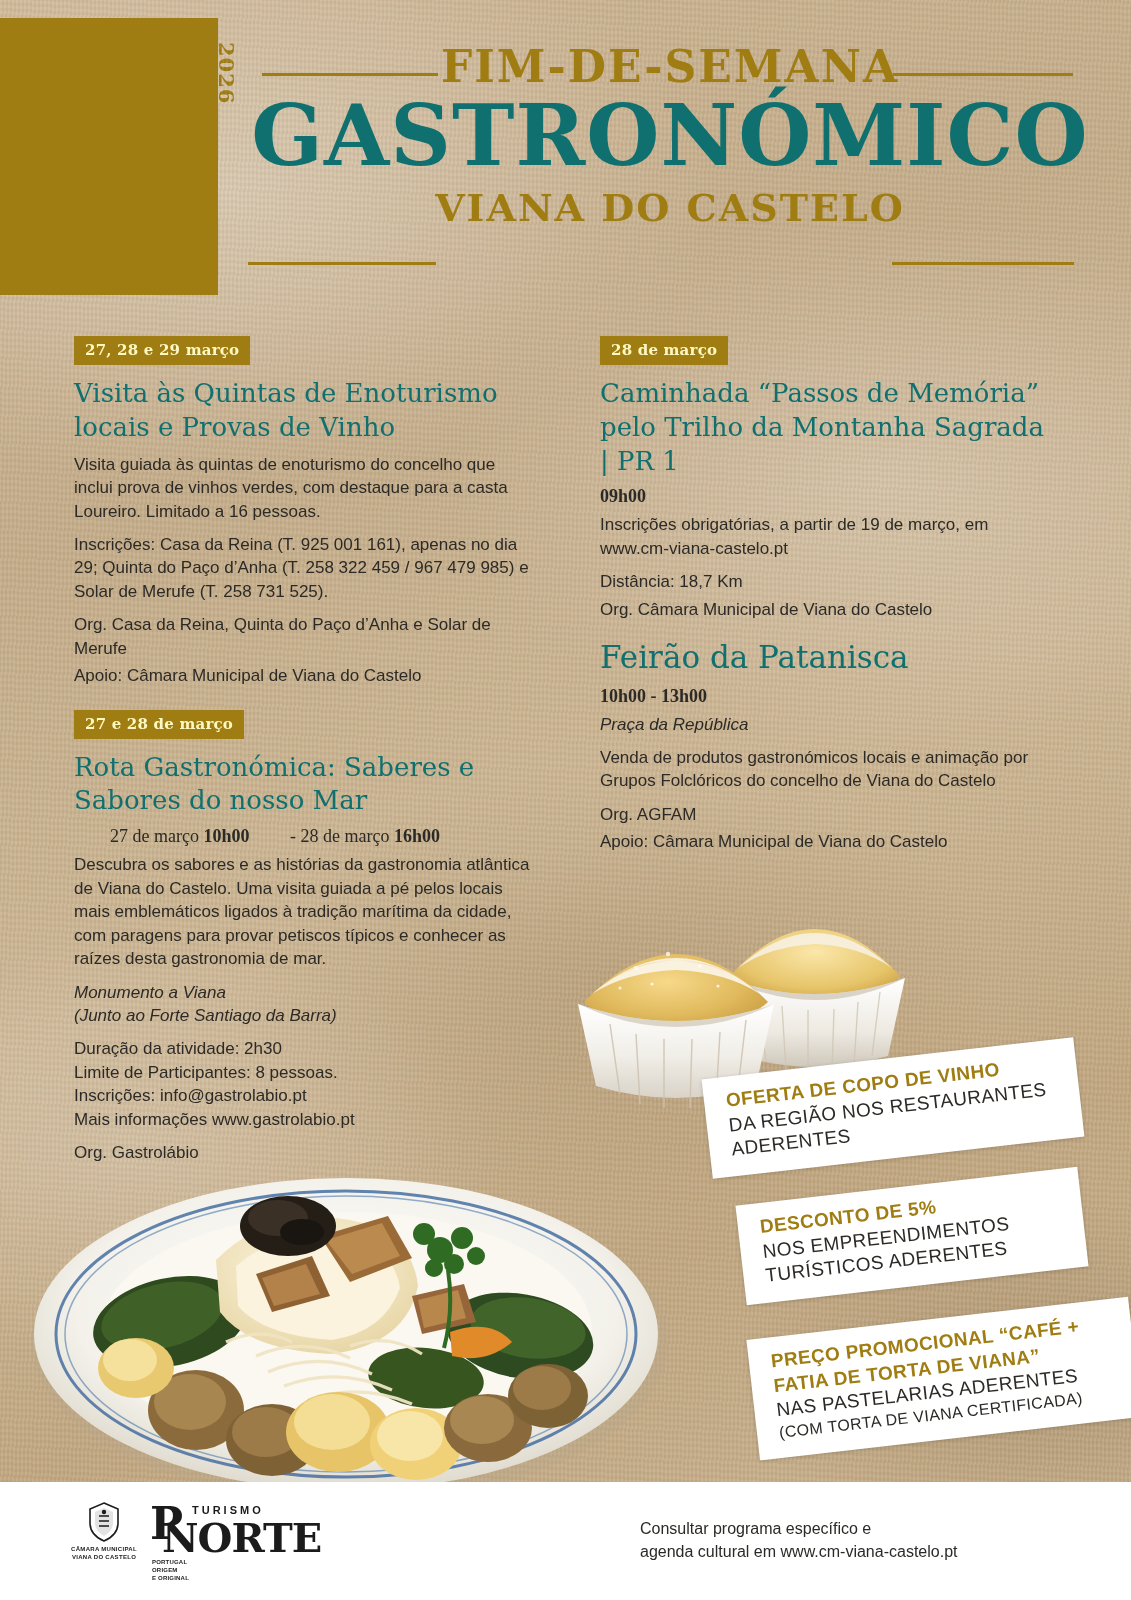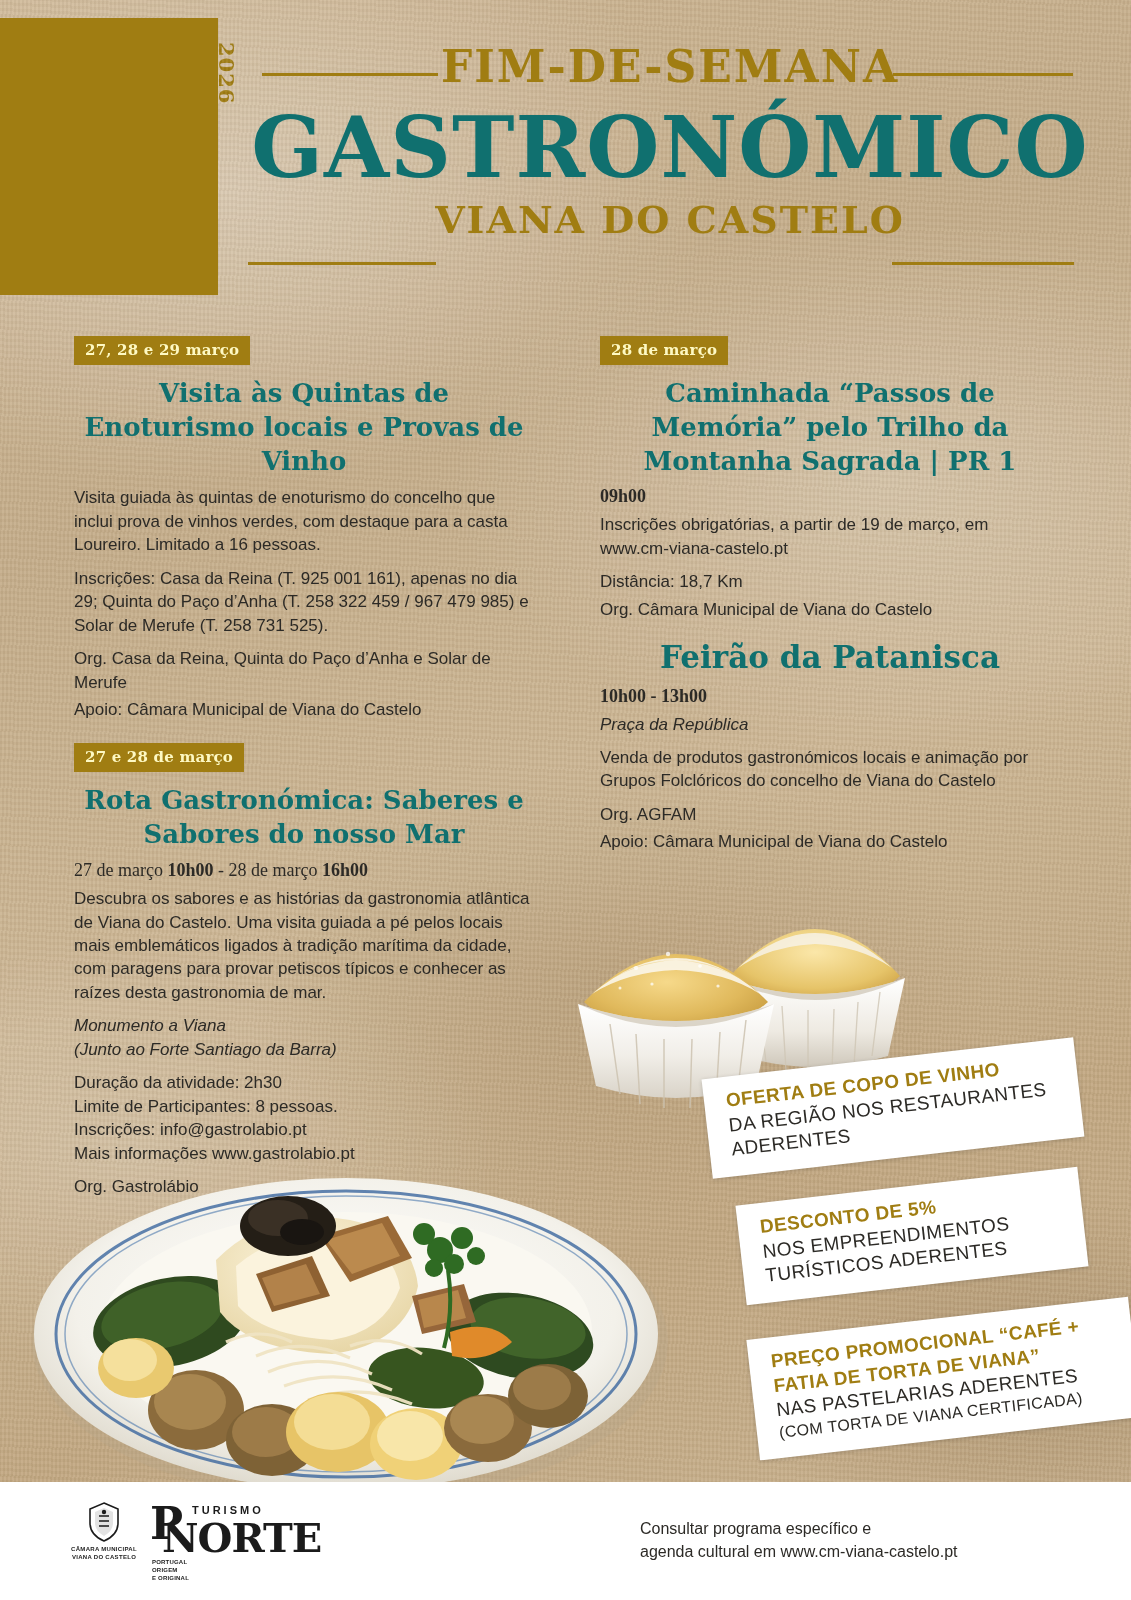--- a/index.html
+++ b/index.html
@@ -111,21 +111,21 @@
     letter-spacing: 2px;
     line-height: 1.05;
   }
   .t-line2 {
     color: #10706f;
     font-family: "DejaVu Serif", serif;
     font-weight: 700;
     font-size: 84px;
     letter-spacing: 1px;
     line-height: 1.1;
-    margin-top: 12px;
+    margin-top: 0;
     white-space: nowrap;
   }
   .t-line3 {
     color: #a07d12;
     font-family: "DejaVu Serif", serif;
     font-weight: 700;
     font-size: 38px;
     letter-spacing: 2px;
     line-height: 1.1;
     margin-top: 4px;
@@ -163,36 +163,35 @@
     color: #fef9c3;
     font-family: "DejaVu Serif", serif;
     font-weight: 700;
     font-size: 15px;
     padding: 5px 11px 6px 11px;
     letter-spacing: 0.2px;
   }
   .ev-title {
     color: #10706f;
     font-family: "DejaVu Serif", serif;
-    font-weight: 700;
+    font-weight: 400;
     font-size: 26px;
     line-height: 1.30;
     margin-top: 12px;
     margin-bottom: 8px;
-    text-align: center;
   }
   .ev-title.small { font-size: 31px; }
   .ev-time {
     color: #2c2a26;
     font-family: Liberation Serif, serif;
     font-weight: 700;
     font-size: 18px;
     margin: 2px 0 6px 0;
   }
-  .ev-time .reg { font-weight: 400; }
+  .ev-time .reg { font-weight: 400; margin-left: 36px; }
   p.body {
     color: #2c2a26;
     font-size: 17px;
     line-height: 1.38;
     margin: 0 0 14px 0;
   }
   p.body.tight { margin-bottom: 10px; }
   p.body.italic { font-style: italic; margin-bottom: 10px; }
   p.body.nogap { margin-bottom: 4px; }
 

